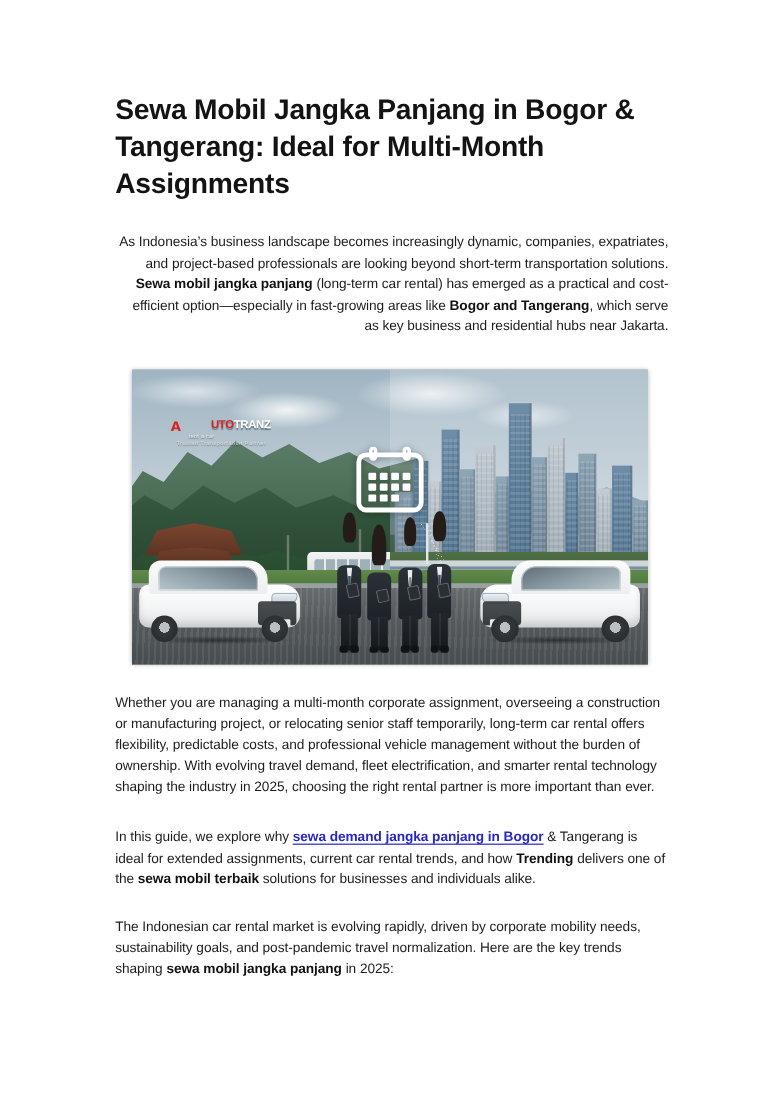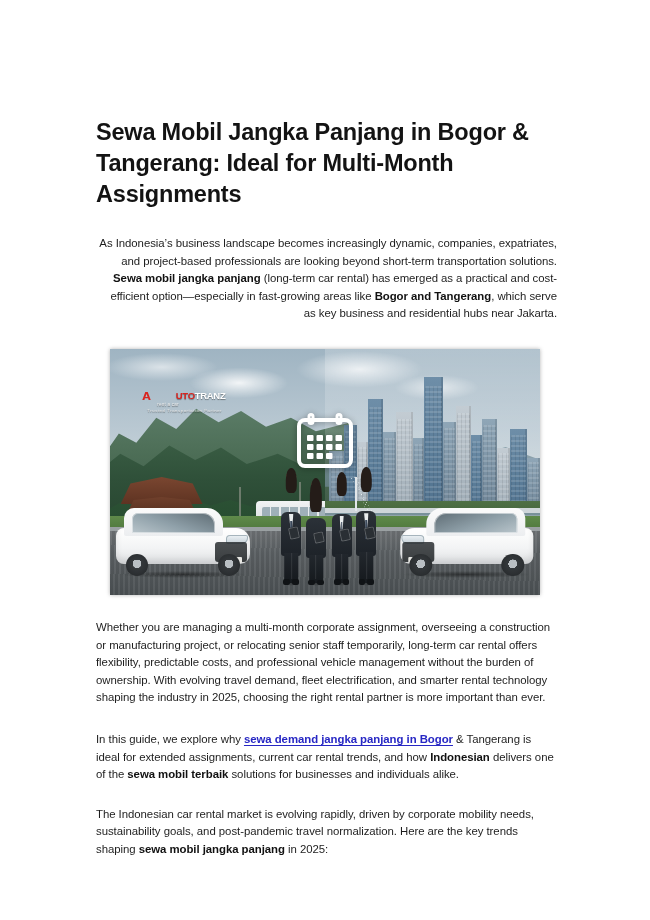--- a/index.html
+++ b/index.html
@@ -20,21 +20,20 @@
     width: 650px;
     height: 920px;
     background: #ffffff;
     box-sizing: border-box;
   }
   .content {
     position: absolute;
     left: 96px;
     top: 0;
     width: 461px;
-    margin-top: 41px;
   }
 
   
   .doc-title {
     margin: 0;
     padding-top: 76px;
     font-size: 23.5px;
     line-height: 31px;
     font-weight: bold;
     letter-spacing: -0.2px;
@@ -559,21 +558,21 @@
             </g>
           </svg>
         </div>
 
       </div>
     </figure>
 
     <p class="para p-two">Whether you are managing a multi-month corporate assignment, overseeing a construction or manufacturing project, or relocating senior staff temporarily, long-term car rental offers flexibility, predictable costs, and professional vehicle management without the burden of ownership. With evolving travel demand, fleet electrification, and smarter rental technology shaping the industry in 2025, choosing the right rental partner is more important than ever.</p>
 
     <p class="para p-three">
-      <span>In this guide, we explore why </span><a class="inline-link" href="#">sewa demand jangka panjang in Bogor</a><span> &amp; Tangerang is ideal for extended assignments, current car rental trends, and how </span><b>Indonesian</b><span> delivers one of the </span><b>sewa mobil terbaik</b><span> solutions for businesses and individuals alike.</span>
+      <span>In this guide, we explore why </span><a class="inline-link" href="#">sewa demand jangka panjang in Bogor</a><span> &amp; Tangerang is ideal for extended assignments, current car rental trends, and how </span><b>Trending</b><span> delivers one of the </span><b>sewa mobil terbaik</b><span> solutions for businesses and individuals alike.</span>
     </p>
 
 
     <p class="para p-four">
       <span>The Indonesian car rental market is evolving rapidly, driven by corporate mobility needs, sustainability goals, and post-pandemic travel normalization. Here are the key trends shaping </span><b>sewa mobil jangka panjang</b><span> in 2025:</span>
     </p>
 
   </div>
 </div>
 

